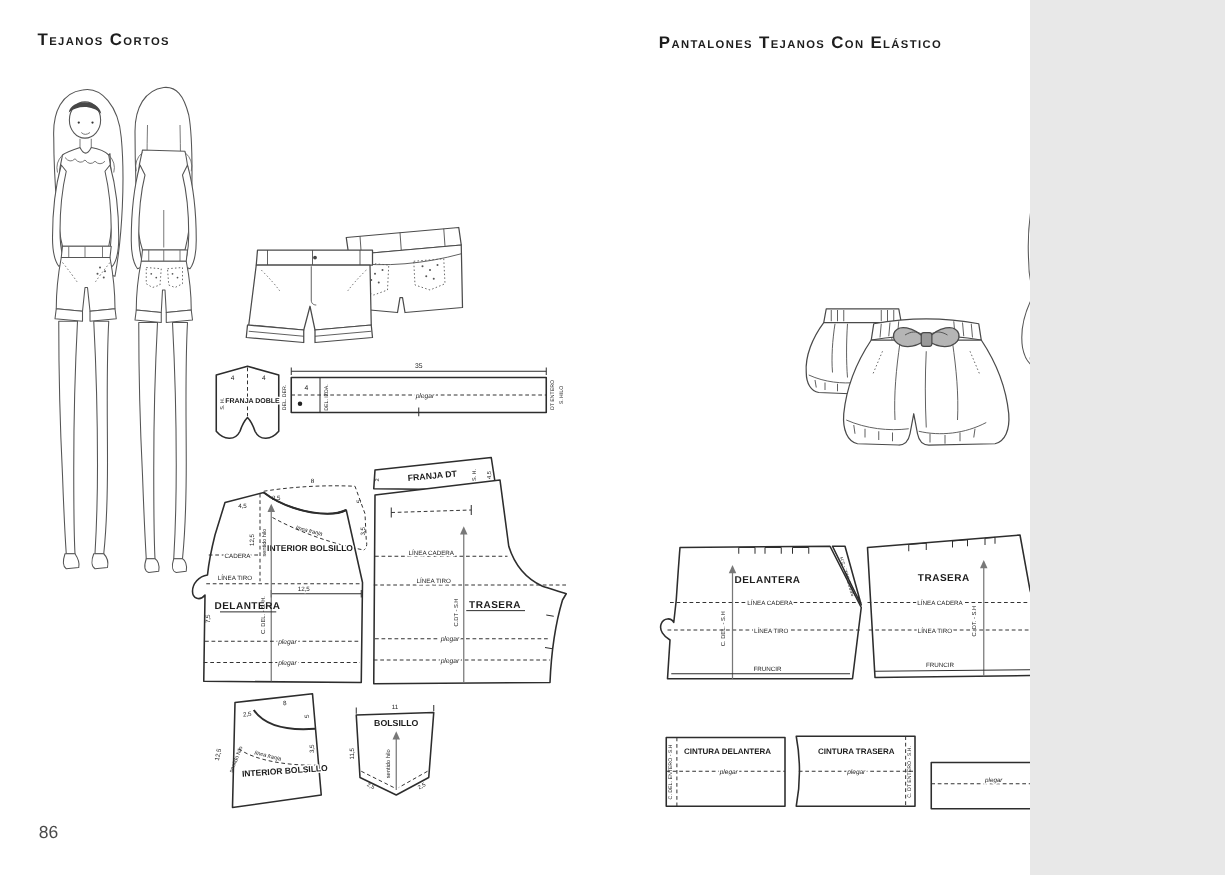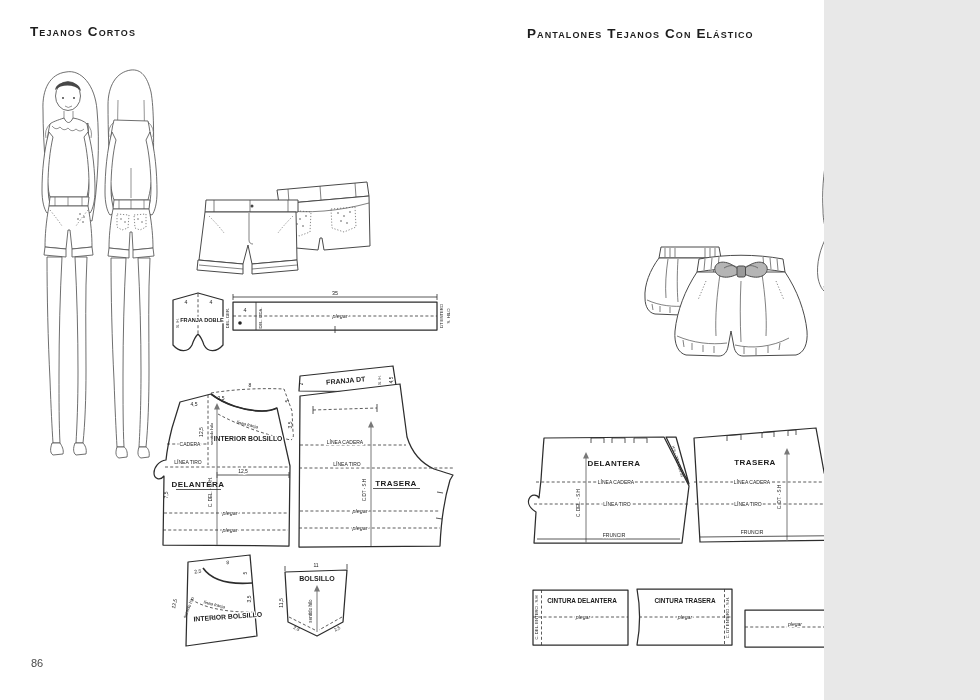--- a/index.html
+++ b/index.html
@@ -2,21 +2,21 @@
 <html><head>
 <meta charset="utf-8">
 <style>
   html,body{margin:0;padding:0;background:#e8e8e8;}
   .sheet{position:relative;width:824px;height:700px;background:#ffffff;overflow:hidden;
          font-family:"Liberation Sans",sans-serif;}
   .title{position:absolute;font-variant:small-caps;font-weight:bold;font-size:13.5px;
          letter-spacing:1.1px;color:#1d1d1d;white-space:nowrap;}
   #title-left{left:30px;top:24px;}
   #title-right{left:527px;top:26px;}
-  .pagenum{position:absolute;font-size:11px;color:#4a4a4a;}
+  .pagenum{position:absolute;font-size:14px;color:#4a4a4a;}
   #page-left-num{left:31px;top:657px;}
   #page-right-num{left:932px;top:655px;}
   svg{position:absolute;left:0;top:0;}
   svg text{font-family:"Liberation Sans",sans-serif;fill:#1c1c1c;}
   .b{font-weight:bold;}
   .it{font-style:italic;}
   .ko{stroke:#fff;stroke-width:2.4px;paint-order:stroke;stroke-linejoin:round;}
   .outline{fill:#fff;stroke:#2d2d2d;stroke-width:1.25;stroke-linejoin:round;}
   .thin{fill:none;stroke:#2d2d2d;stroke-width:.8;}
   .dash{fill:none;stroke:#333;stroke-width:.8;stroke-dasharray:3 2.2;}

